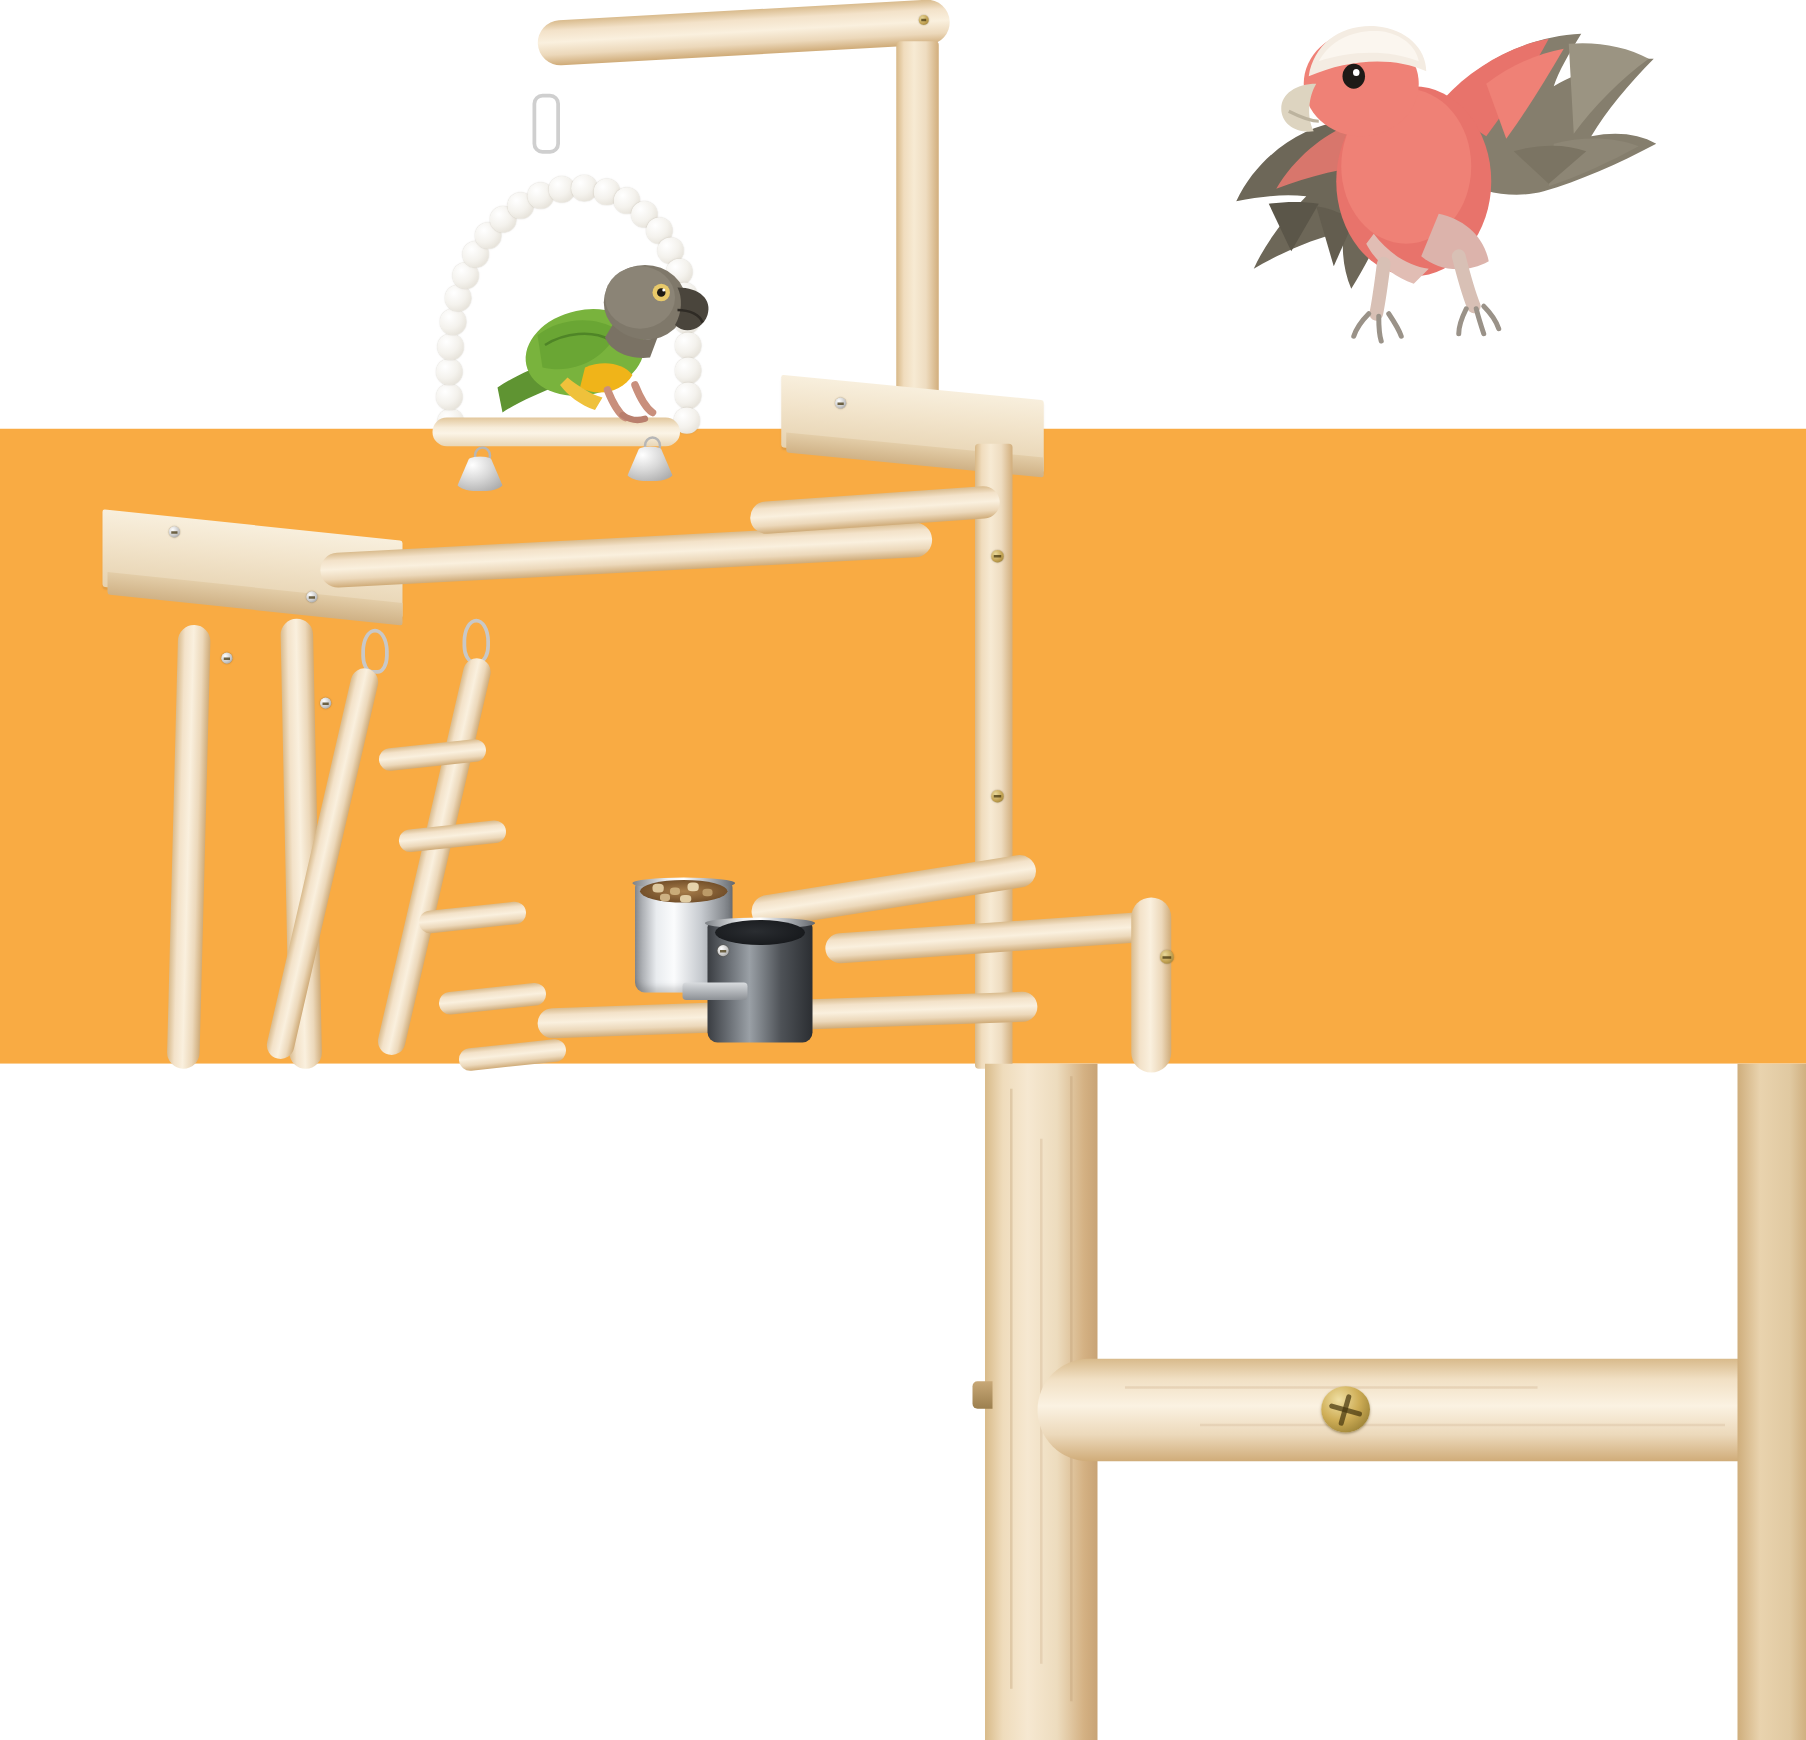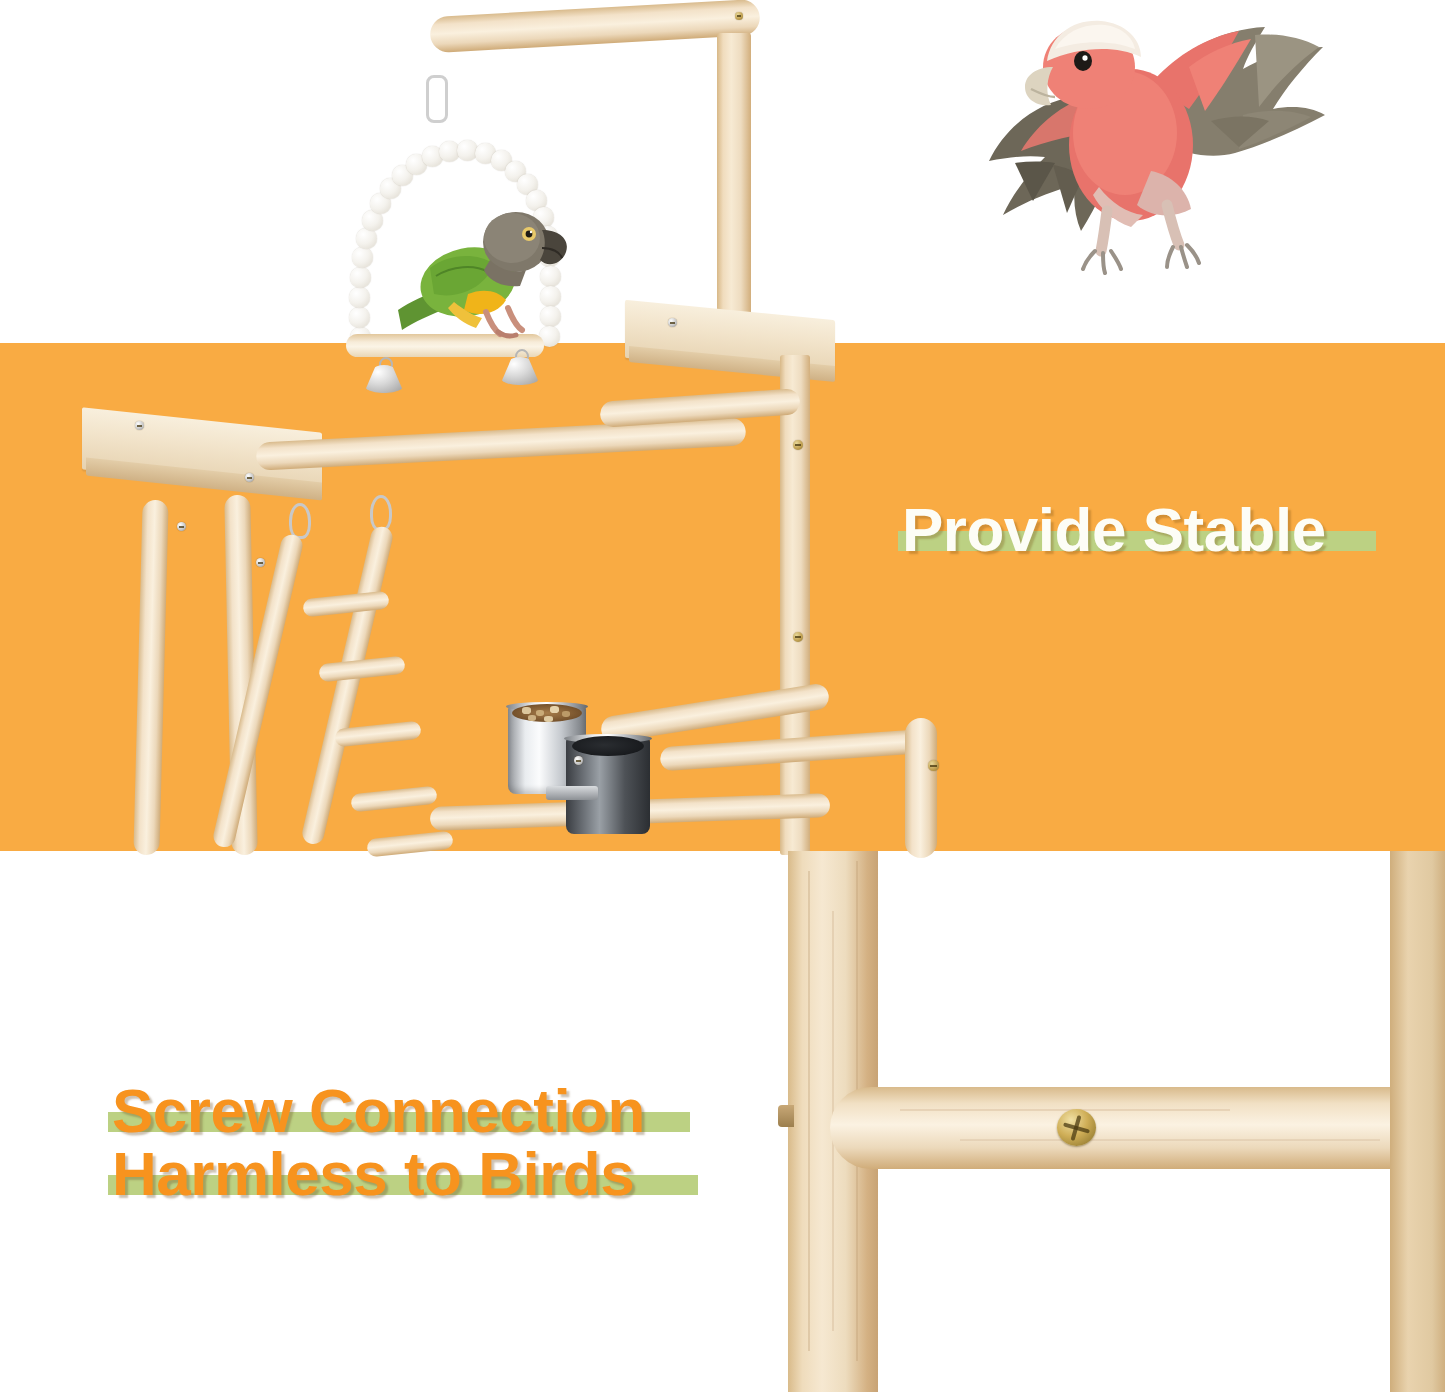--- a/index.html
+++ b/index.html
@@ -374,24 +374,20 @@
 
     <path d="M140 246 C 134 252, 130 258, 128 264" stroke="#9a9288" stroke-width="4" fill="none" stroke-linecap="round"></path>
     <path d="M148 248 C 148 256, 148 262, 150 268" stroke="#9a9288" stroke-width="4" fill="none" stroke-linecap="round"></path>
     <path d="M156 246 C 160 252, 164 258, 166 264" stroke="#9a9288" stroke-width="4" fill="none" stroke-linecap="round"></path>
     <path d="M218 242 C 214 250, 212 256, 212 262" stroke="#9a9288" stroke-width="4" fill="none" stroke-linecap="round"></path>
     <path d="M226 242 C 228 250, 230 256, 232 262" stroke="#9a9288" stroke-width="4" fill="none" stroke-linecap="round"></path>
     <path d="M232 240 C 238 246, 242 252, 244 258" stroke="#9a9288" stroke-width="4" fill="none" stroke-linecap="round"></path>
   </svg>
 
   <div class="headline" id="headline-resting">
-    <span class="line line1">
-      <span class="hl-bar"></span>
-      <span class="txt">Provide Stable</span>
-    </span>
   </div>
 
   <div style="position:absolute;left:700px;top:851px;width:745px;height:541px;overflow:hidden;">
 
     <div style="position:absolute;left:88px;top:-4px;width:90px;height:545px;
                 background:linear-gradient(90deg,#d9bb8a 0%,#efdcbc 16%,#f6e8d1 38%,#eddcbe 64%,#d4b183 88%,#c8a375 100%);"></div>
 
     <div style="position:absolute;left:108px;top:20px;width:2px;height:480px;background:rgba(170,130,85,.25);"></div>
     <div style="position:absolute;left:132px;top:60px;width:2px;height:420px;background:rgba(170,130,85,.18);"></div>
     <div style="position:absolute;left:156px;top:10px;width:2px;height:500px;background:rgba(170,130,85,.22);"></div>
@@ -412,24 +408,14 @@
                   transform:rotate(16deg);border-radius:2px;"></div>
     </div>
 
     <div style="position:absolute;left:78px;top:254px;width:16px;height:22px;border-radius:4px 0 0 4px;
                 background:linear-gradient(180deg,#c8a877,#9c7f4e);"></div>
 
     <div style="position:absolute;left:690px;top:-4px;width:60px;height:545px;
                 background:linear-gradient(90deg,#cfae7c 0%,#e9d3ae 30%,#e0c9a1 70%,#c9a673 100%);"></div>
   </div>
 
-  <div class="headline" id="headline-screw">
-    <span class="line line1">
-      <span class="hl-bar"></span>
-      <span class="txt">Screw Connection</span>
-    </span>
-    <span class="line line2">
-      <span class="hl-bar"></span>
-      <span class="txt">Harmless to Birds</span>
-    </span>
-  </div>
 
 </div>
 
 </body></html>

